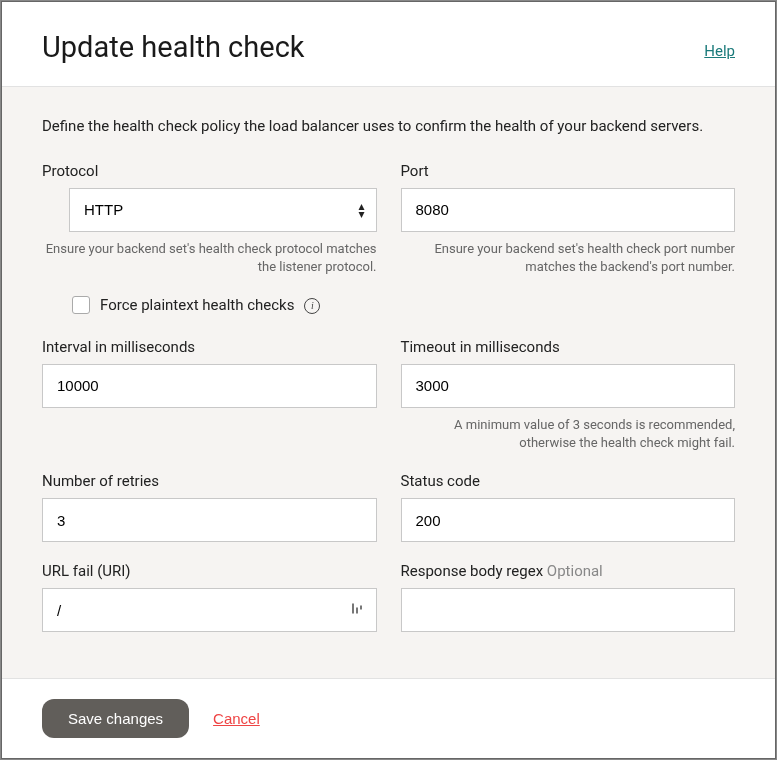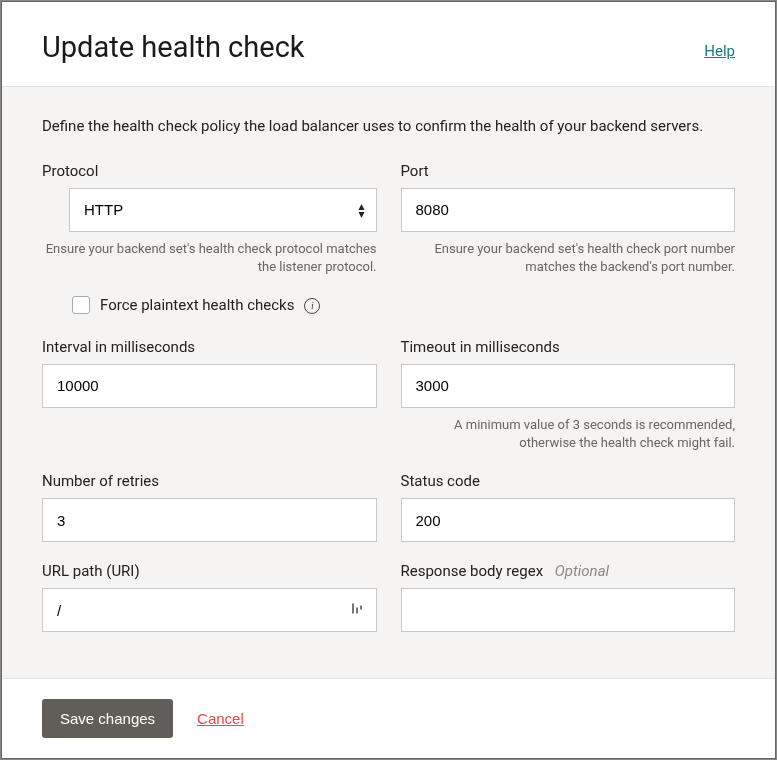--- a/index.html
+++ b/index.html
@@ -61,23 +61,22 @@
       min-width: 0;
     }
     .field-label {
       display: block;
       font-size: 15px;
       color: #222;
       margin-bottom: 8px;
     }
     .field-label .optional {
       color: #888;
-      font-style: italic;
       font-weight: normal;
-      margin-left: 8px;
+      margin-left: 0;
     }
     .select-wrap {
       position: relative;
       padding-left: 27px;
     }
     .select-control {
       width: 100%;
       height: 44px;
       padding: 0 36px 0 14px;
       font-size: 15px;
@@ -162,23 +161,23 @@
       border-top: 1px solid #e2e2e2;
       padding: 20px 40px;
       display: flex;
       align-items: center;
       gap: 24px;
     }
     .btn-primary {
       background: #615e5a;
       color: #fff;
       border: none;
-      padding: 11px 18px;
-      font-size: 15px;
-      border-radius: 3px;
+      padding: 11px 26px;
+      font-size: 15px;
+      border-radius: 12px;
       cursor: pointer;
     }
     .btn-cancel {
       color: #ef4444;
       text-decoration: underline;
       font-size: 15px;
       background: none;
       border: none;
       cursor: pointer;
     }
@@ -240,21 +239,21 @@
         <input class="text-input" value="3" style="">
       </div>
       <div class="field">
         <label class="field-label">Status code</label>
         <input class="text-input" value="200" style="">
       </div>
     </div>
 
     <div class="field-row">
       <div class="field">
-        <label class="field-label">URL path (URI)</label>
+        <label class="field-label">URL fail (URI)</label>
         <div class="input-with-icon">
           <input class="text-input" value="/" style="">
           <span class="input-suffix-icon">
             <svg width="14" height="14" viewBox="0 0 14 14">
                 <rect x="1" y="2" width="2" height="10" fill="#777"></rect>
                 <rect x="5" y="6" width="2" height="6" fill="#777"></rect>
                 <rect x="9" y="4" width="2" height="4" fill="#777"></rect>
               </svg>
           </span>
         </div>

